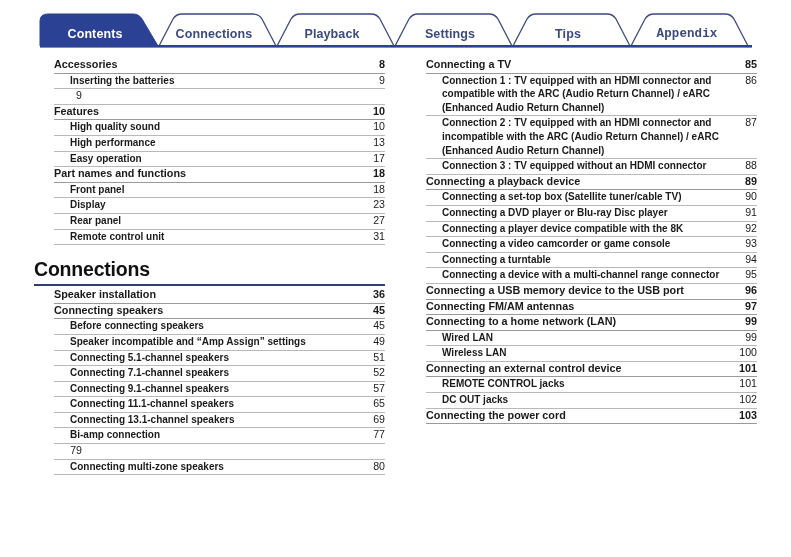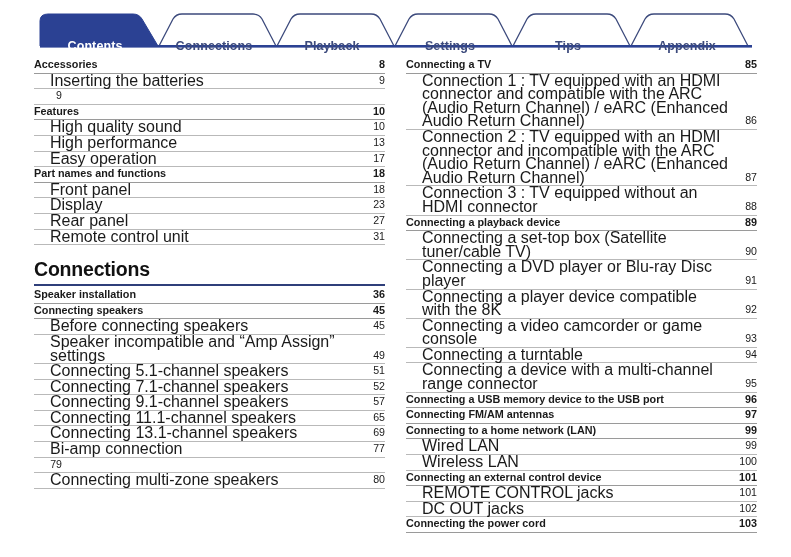--- a/index.html
+++ b/index.html
@@ -28,21 +28,20 @@
     display: block;
   }
   .tab-label {
     position: absolute;
     top: 25px;
     transform: translate(-50%, -50%);
     font-size: 12.5px;
     font-weight: bold;
     white-space: nowrap;
     letter-spacing: 0.1px;
-    margin-top: 12px;
   }
   .tab-label.active {
     color: #ffffff;
     top: 34px;
   }
   .tab-label.inactive {
     color: #3c4a7c;
     top: 34px;
   }
 
@@ -50,29 +49,31 @@
   .col {
     position: absolute;
     top: 58px;
     width: 351px;
   }
   #col-left  { left: 34px; }
   #col-right { left: 406px; }
 
   .toc-row {
     display: flex;
-    align-items: flex-end;
+    align-items: flex-start;
     justify-content: space-between;
     border-bottom: 1px solid #b9b9b9;
     box-sizing: border-box;
+    margin-left: 20px;
   }
   .toc-row .txt {
-    font-size: 16px;
+    font-size: 10px;
     line-height: 13.6px;
     padding-bottom: 1px;
+    font-weight: bold;
   }
   .toc-row .pg {
     font-size: 10.6px;
     line-height: 13.6px;
     padding-bottom: 1px;
     padding-left: 8px;
     white-space: nowrap;
     text-align: right;
     min-width: 20px;
   }
@@ -128,21 +129,21 @@
     <path d="M40 46 L40 21 Q40 14 48 14 L133 14 Q139 14 142 19 L158 46 Z" fill="#2B4193" stroke="#2B4193" stroke-width="1"></path>
 
     <rect x="40" y="45" width="712" height="2.6" fill="#2B4193"></rect>
   </svg>
 
   <div class="tab-label active" style="left:95px;">Contents</div>
   <div class="tab-label inactive" style="left:214px;">Connections</div>
   <div class="tab-label inactive" style="left:332px;">Playback</div>
   <div class="tab-label inactive" style="left:450px;">Settings</div>
   <div class="tab-label inactive" style="left:568px;">Tips</div>
-  <div class="tab-label inactive" style="left:687px;">Appendix</div>
+  <div class="tab-label inactive" style="left:687px;font-family:Liberation Mono, monospace;">Appendix</div>
 </div>
 
 <div class="col" id="col-left">
     <div class="toc-row h15 lvl1">
       <div class="txt">Accessories</div>
       <div class="pg">8</div>
     </div>
     <div class="toc-row h15 lvl2">
       <div class="txt">Inserting the batteries</div>
       <div class="pg">9</div>

